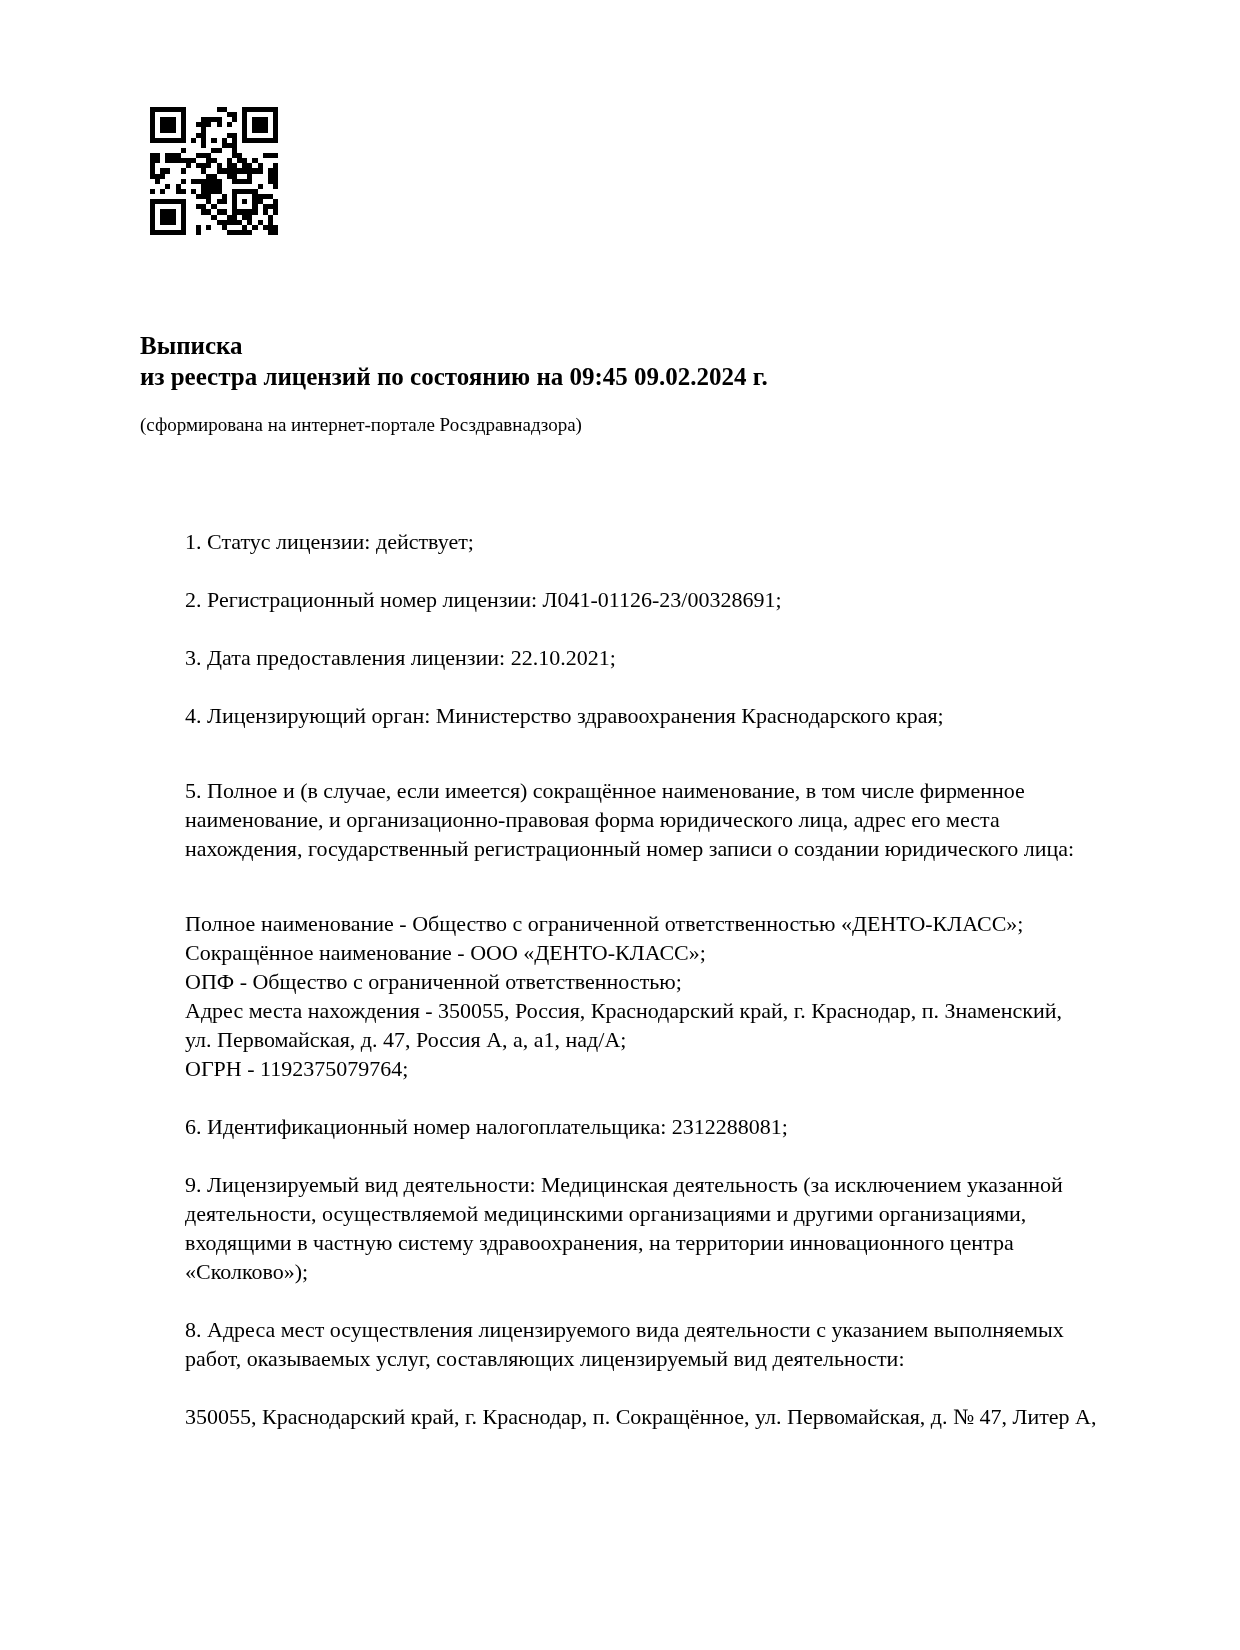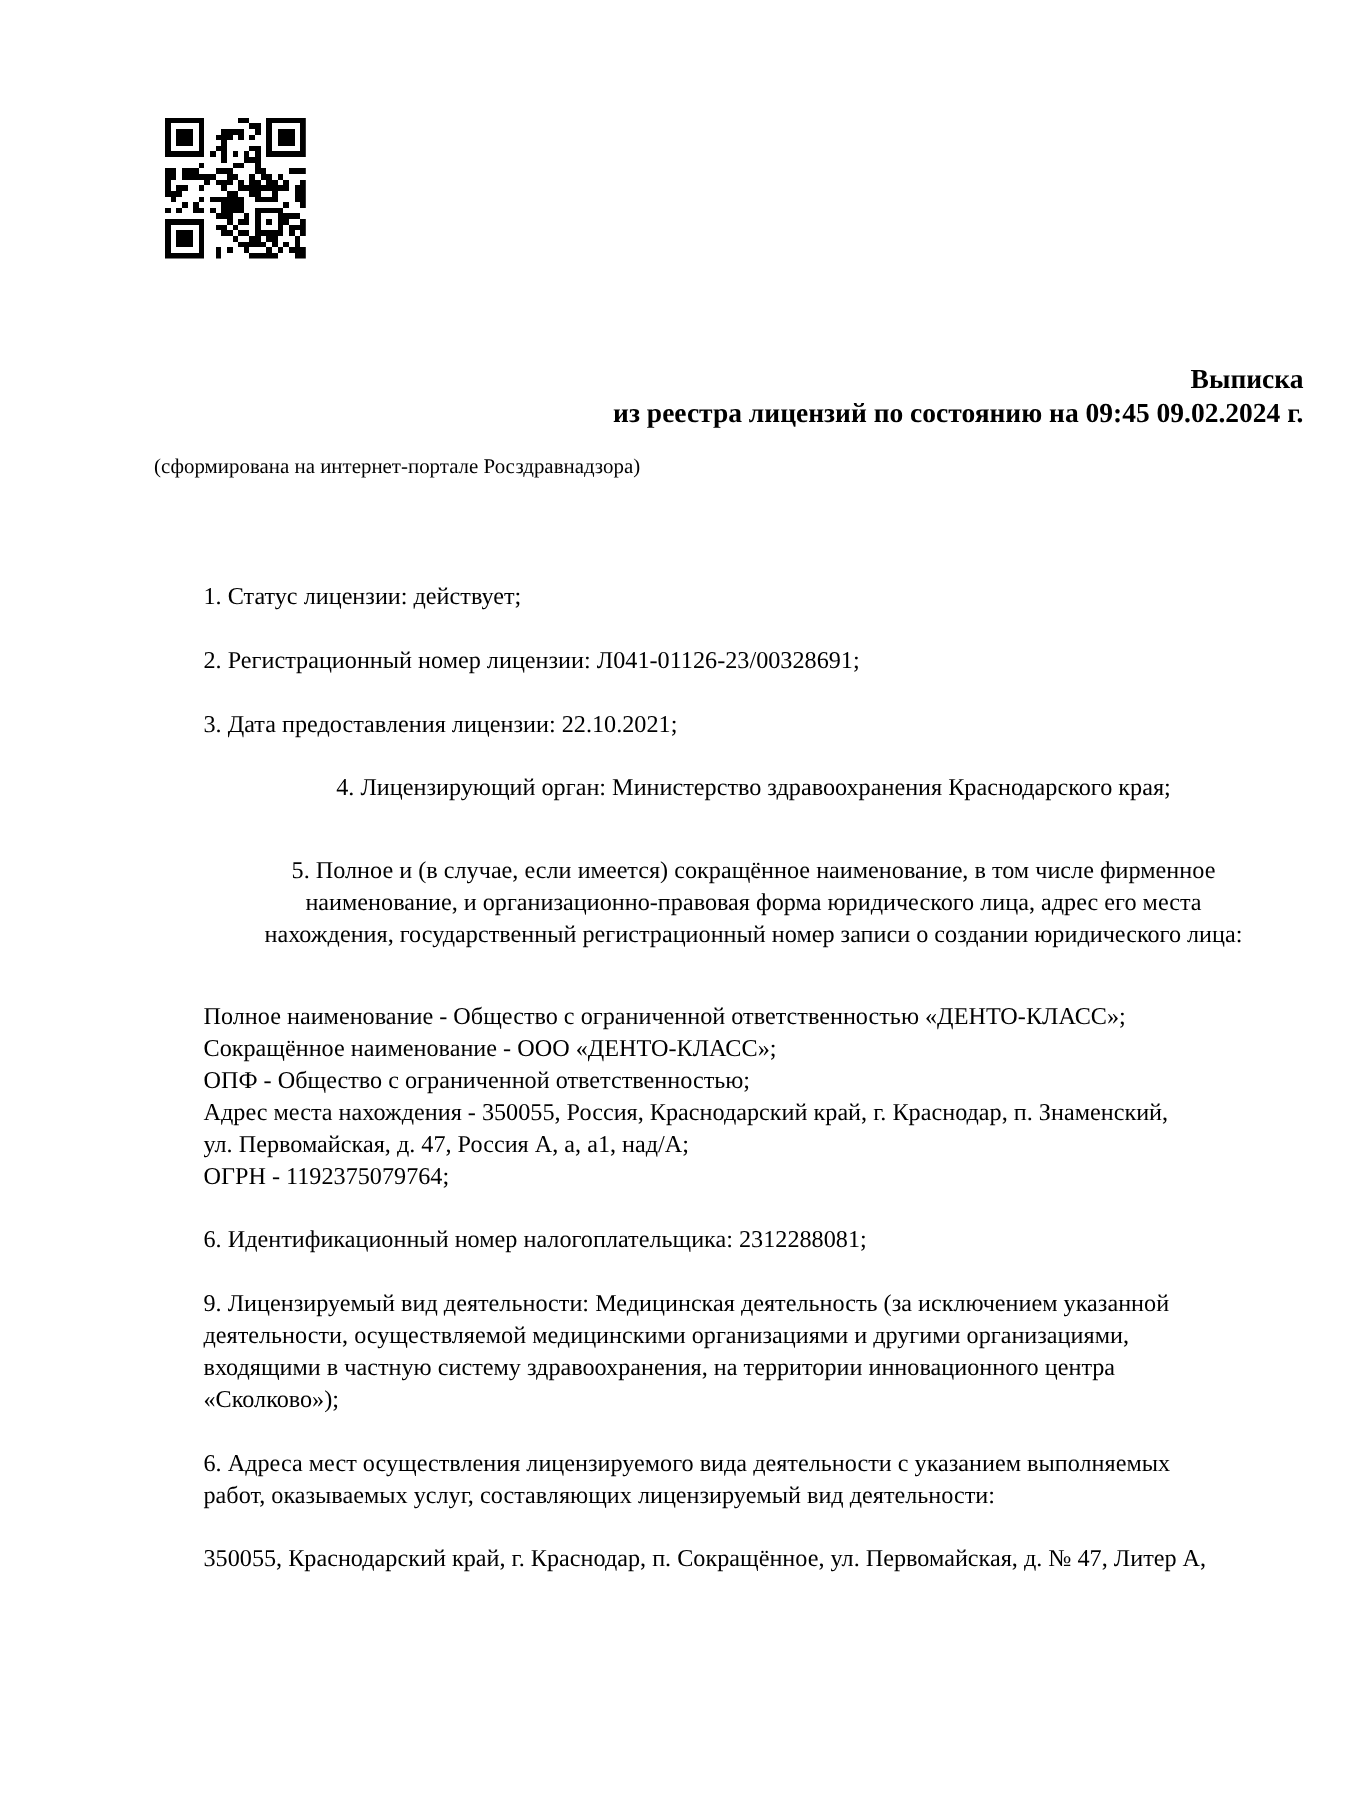--- a/index.html
+++ b/index.html
@@ -24,37 +24,37 @@
     position: absolute;
     left: 140px;
     top: 0;
     width: 1045px;
   }
   .title {
     margin: 330px 0 0 0;
     font-size: 25px;
     font-weight: bold;
     line-height: 31px;
-    text-align: right;
+    text-align: left;
   }
   .title .tl { display: block; }
   .subtitle {
     margin-top: 20px;
     font-size: 19px;
     line-height: 25px;
     text-align: left;
   }
   .docbody {
     margin-top: 90px;
     font-size: 22px;
     line-height: 29px;
     margin-left: 45px;
   }
   .para { margin: 0 0 29px 0; }
-  .para.gap-lg { margin-bottom: 46px; text-align: center; }
+  .para.gap-lg { margin-bottom: 46px; }
   .para:last-child { margin-bottom: 0; }
   .line { display: block; white-space: nowrap; }
 </style>
 </head>
 <body>
 
 <div class="page">
 
   <div class="qr">
     <svg id="qr-svg" viewBox="0 0 25 25" shape-rendering="crispEdges">
@@ -406,21 +406,21 @@
       </p>
 
       <p class="para">
         <span class="line">9. Лицензируемый вид деятельности: Медицинская деятельность (за исключением указанной</span>
         <span class="line">деятельности, осуществляемой медицинскими организациями и другими организациями,</span>
         <span class="line">входящими в частную систему здравоохранения, на территории инновационного центра</span>
         <span class="line">«Сколково»);</span>
       </p>
 
       <p class="para">
-        <span class="line">6. Адреса мест осуществления лицензируемого вида деятельности с указанием выполняемых</span>
+        <span class="line">8. Адреса мест осуществления лицензируемого вида деятельности с указанием выполняемых</span>
         <span class="line">работ, оказываемых услуг, составляющих лицензируемый вид деятельности:</span>
       </p>
 
       <p class="para">
         <span class="line">350055, Краснодарский край, г. Краснодар, п. Сокращённое, ул. Первомайская, д. № 47, Литер А,</span>
       </p>
 
     </div>
   </div>
 </div>

